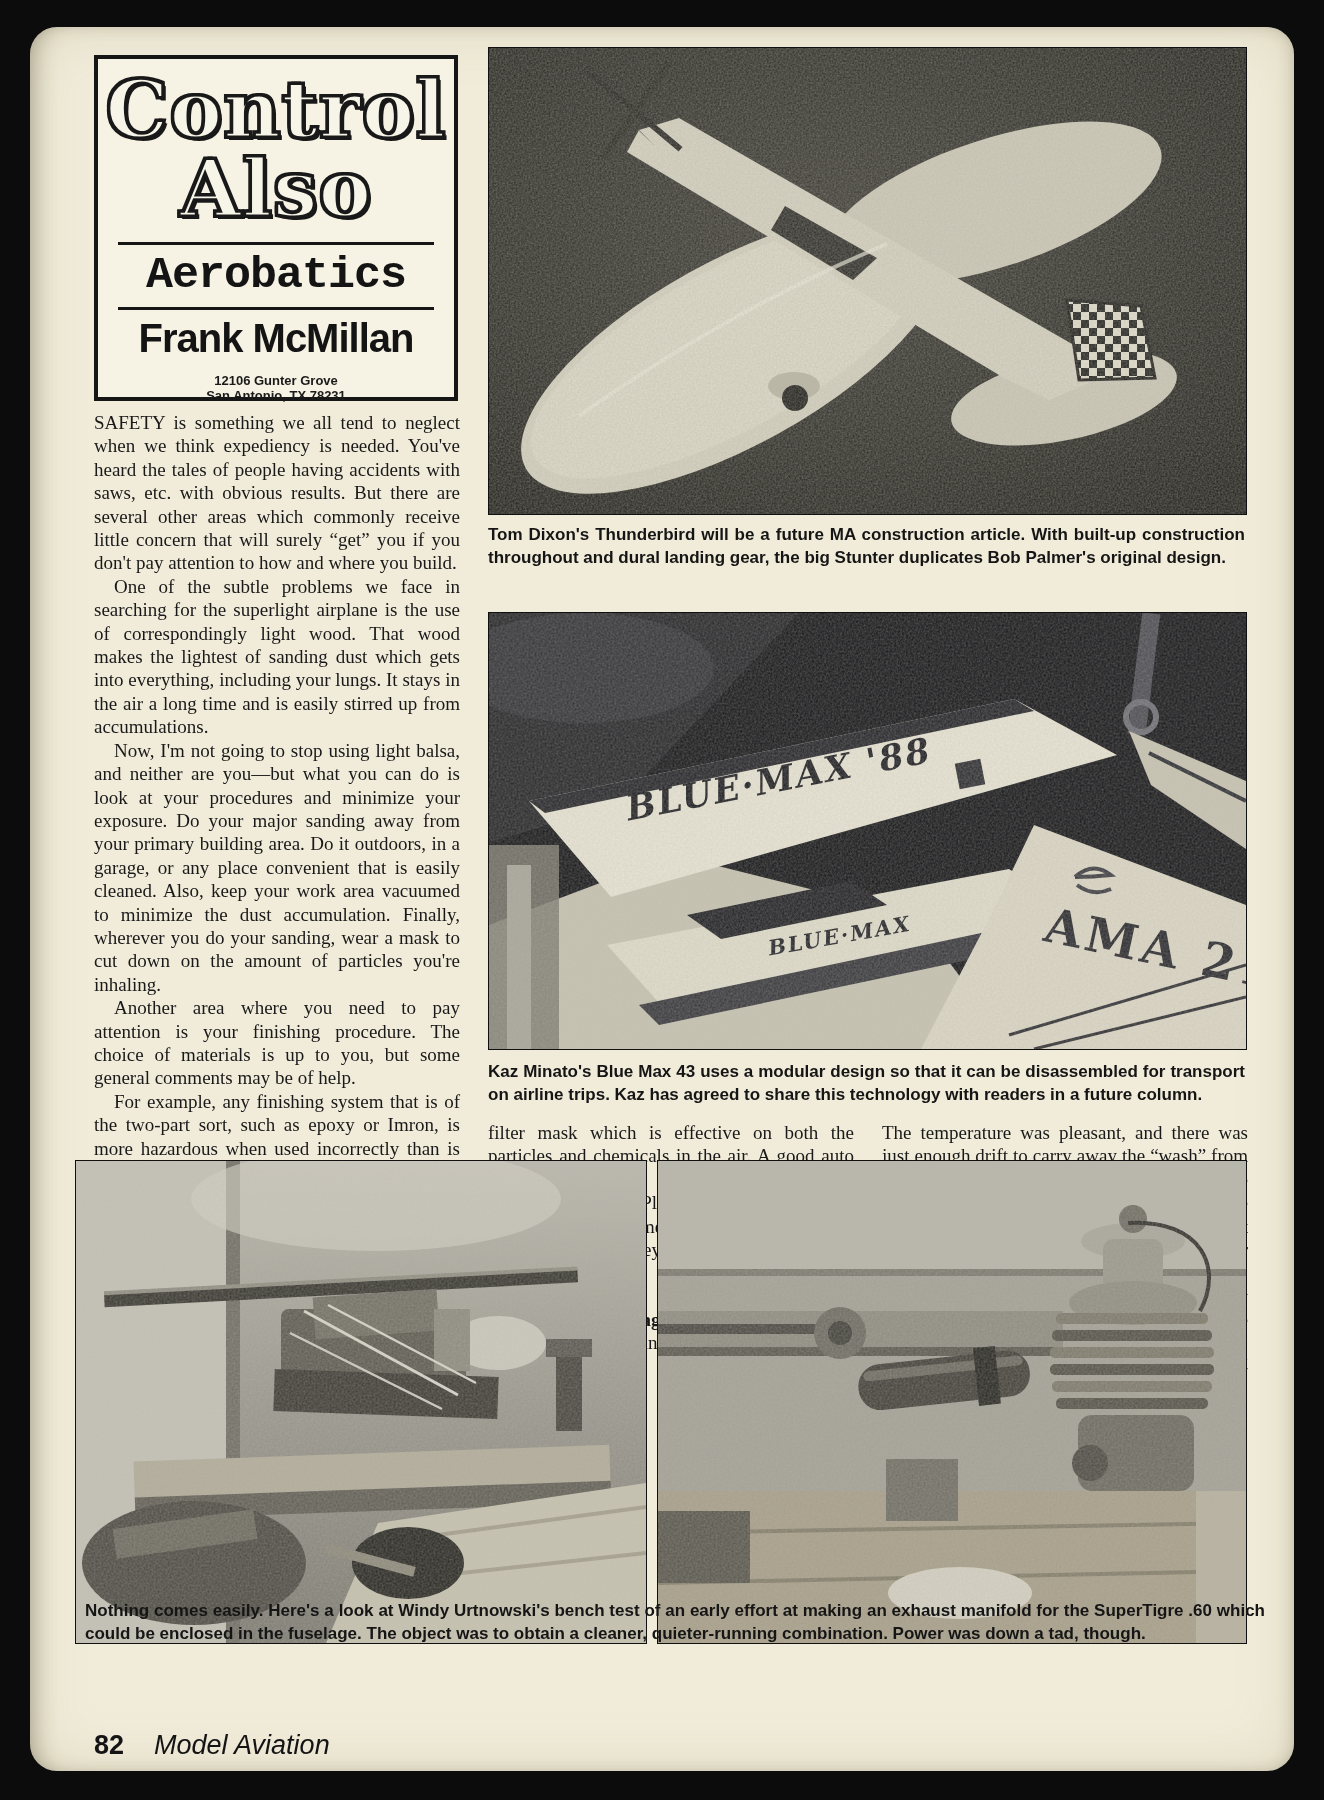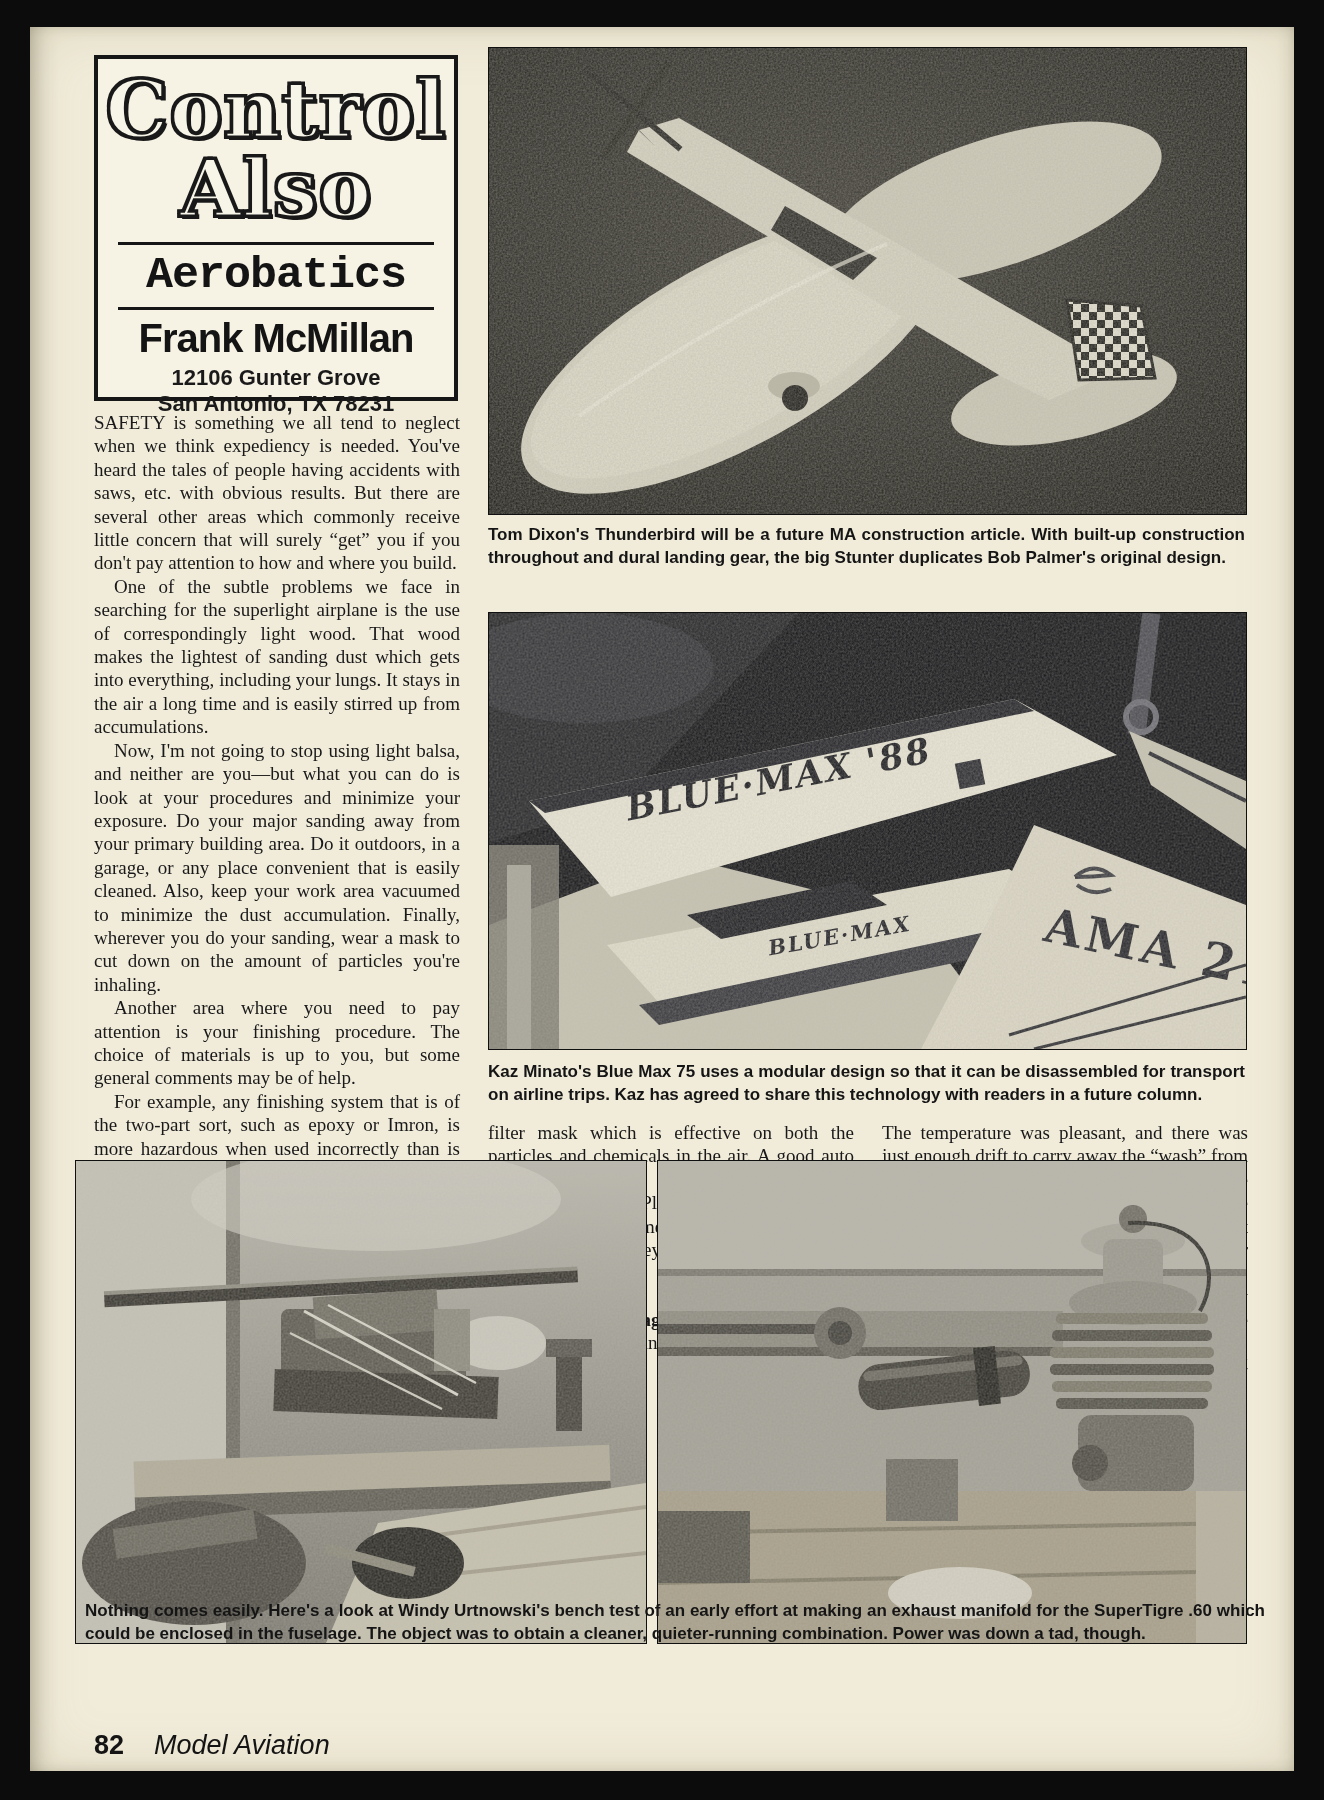--- a/index.html
+++ b/index.html
@@ -7,20 +7,21 @@
     width:1324px;height:1800px;position:relative;
     background:#0c0c0c;
     font-family:"Liberation Serif", serif;
     -webkit-font-smoothing:antialiased;
   }
   .page{
     position:absolute;left:30px;top:27px;width:1264px;height:1744px;
     background:#f1ecda;
     box-shadow:inset 14px 0 26px -14px rgba(60,50,30,.45), inset -8px 0 18px -10px rgba(60,50,30,.3), inset 0 0 60px rgba(140,125,80,.18);
     overflow:hidden;
+    border-radius:27px;
   }
   
   .masthead{
     position:absolute;left:64px;top:28px;width:364px;height:346px;
     border:4px solid #161616;background:#f6f2e4;box-sizing:border-box;
     text-align:center;
   }
   .mast-title{
     font-family:"DejaVu Serif", serif;font-weight:bold;
     font-size:79px;line-height:.98;color:#f7f4e8;margin-top:12px;
@@ -34,21 +35,21 @@
   .mast-sub{
     font-family:Liberation Mono, monospace;font-weight:bold;
     font-size:45px;color:#141414;letter-spacing:-1px;line-height:1;
   }
   .mast-author{
     font-family:"Liberation Sans", sans-serif;font-weight:bold;
     font-size:40px;color:#141414;letter-spacing:-1px;line-height:1.05;text-align:center;
   }
   .mast-addr{
     font-family:"Liberation Sans", sans-serif;font-weight:bold;
-    font-size:22px;color:#1a1a1a;line-height:1.18;margin-top:6px;
+    font-size:13px;color:#1a1a1a;line-height:1.18;margin-top:14px;
   }
   
   .photo{position:absolute;border:1px solid #101010;overflow:hidden;background:#1c1c1e;}
   .photo svg{display:block;}
   .photo1{left:458px;top:20px;width:757px;height:466px;}
   .photo2{left:458px;top:585px;width:757px;height:436px;}
   .bench{position:absolute;top:1133px;height:482px;}
   .bench1{left:45px;width:570px;}
   .bench2{left:627px;width:588px;}
   
@@ -185,21 +186,21 @@
         <line x1="520" y1="422" x2="757" y2="352" stroke="#2c2c31" stroke-width="3"></line>
         <line x1="545" y1="436" x2="757" y2="384" stroke="#2c2c31" stroke-width="3"></line>
       </g>
       <g>
         <rect x="0" y="232" width="70" height="204" fill="#7d7a71" opacity="0.85"></rect>
         <rect x="18" y="252" width="24" height="184" fill="#a8a59a"></rect>
       </g>
       <rect width="757" height="436" filter="url(#p2grain)"></rect>
     </svg>
   </div>
-  <div class="caption caption2">Kaz Minato's Blue Max 75 uses a modular design so that it can be disassembled for transport on airline trips. Kaz has agreed to share this technology with readers in a future column.</div>
+  <div class="caption caption2">Kaz Minato's Blue Max 43 uses a modular design so that it can be disassembled for transport on airline trips. Kaz has agreed to share this technology with readers in a future column.</div>
 
   <div class="col col1">
     <p>SAFETY is something we all tend to neglect when we think expediency is needed. You've heard the tales of people having accidents with saws, etc. with obvious results. But there are several other areas which commonly receive little concern that will surely “get” you if you don't pay attention to how and where you build.</p>
     <p class="ind">One of the subtle problems we face in searching for the superlight airplane is the use of correspondingly light wood. That wood makes the lightest of sanding dust which gets into everything, including your lungs. It stays in the air a long time and is easily stirred up from accumulations.</p>
     <p class="ind">Now, I'm not going to stop using light balsa, and neither are you—but what you can do is look at your procedures and minimize your exposure. Do your major sanding away from your primary building area. Do it outdoors, in a garage, or any place convenient that is easily cleaned. Also, keep your work area vacuumed to minimize the dust accumulation. Finally, wherever you do your sanding, wear a mask to cut down on the amount of particles you're inhaling.</p>
     <p class="ind">Another area where you need to pay attention is your finishing procedure. The choice of materials is up to you, but some general comments may be of help.</p>
     <p class="ind">For example, any finishing system that is of the two-part sort, such as epoxy or Imron, is more hazardous when used incorrectly than is an evaporative system like butyrate or nitrate dope. The point I want to make is that you can work with any of these systems provided you wear safety gear.</p>
     <p class="ind">For Imron or an equivalent, you must wear protective clothing and a mask with an independent air source. These paints have an isocyanide base, and if you can smell it, you have already been exposed to 10 times the safe amount.</p>
     <p class="ind">For other finishing systems, you need a double-</p>
   </div>

